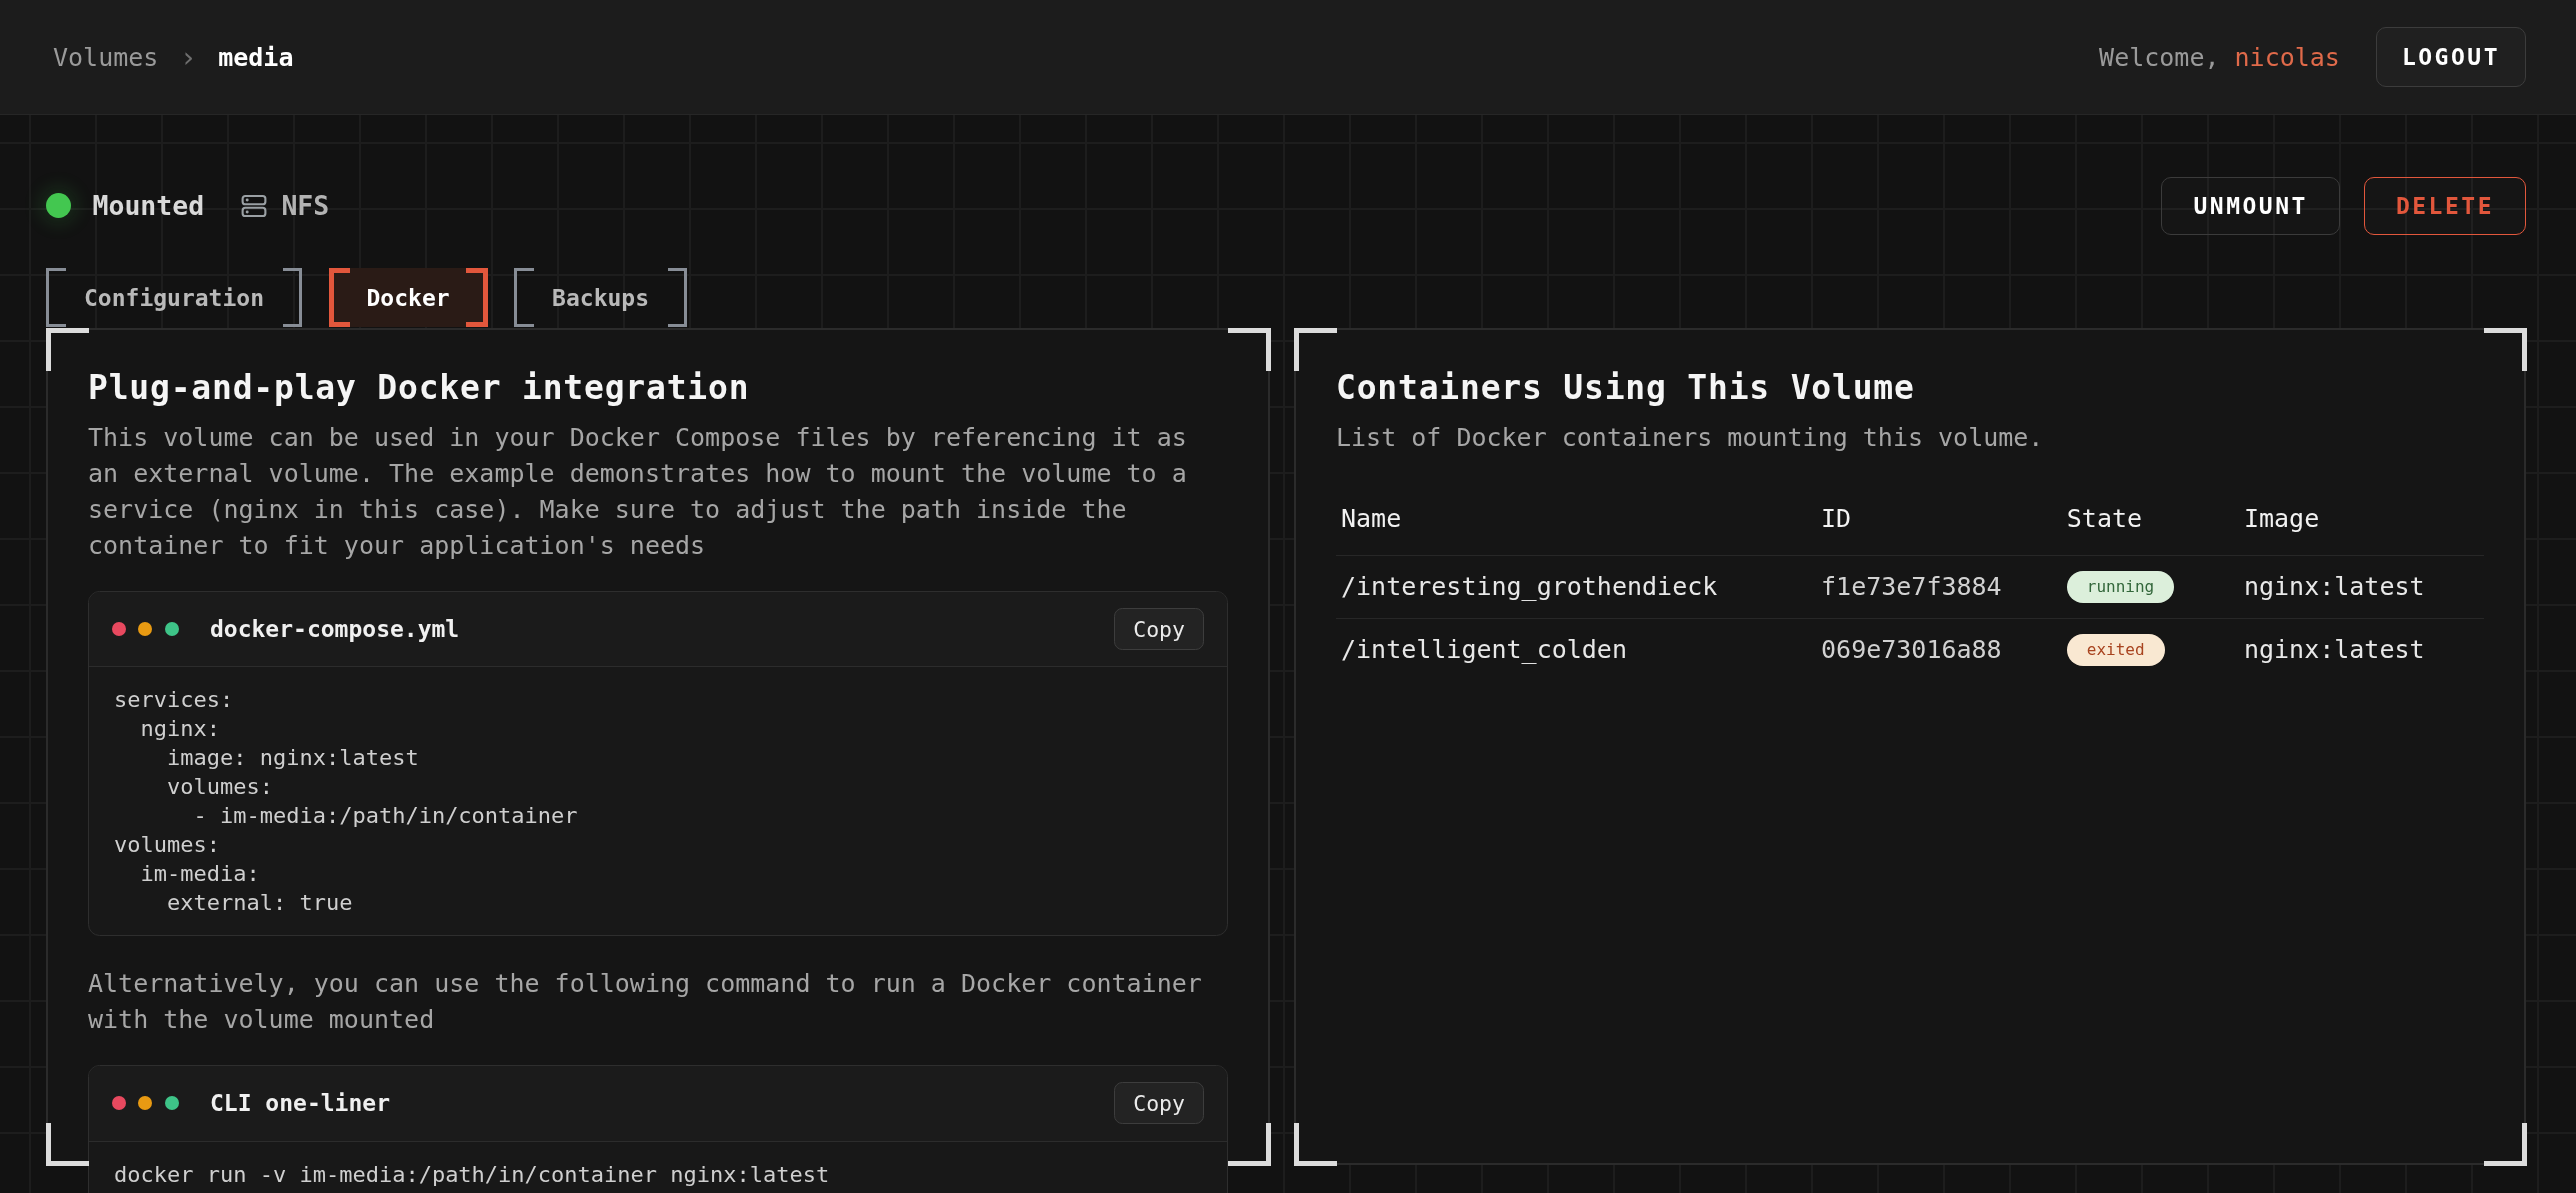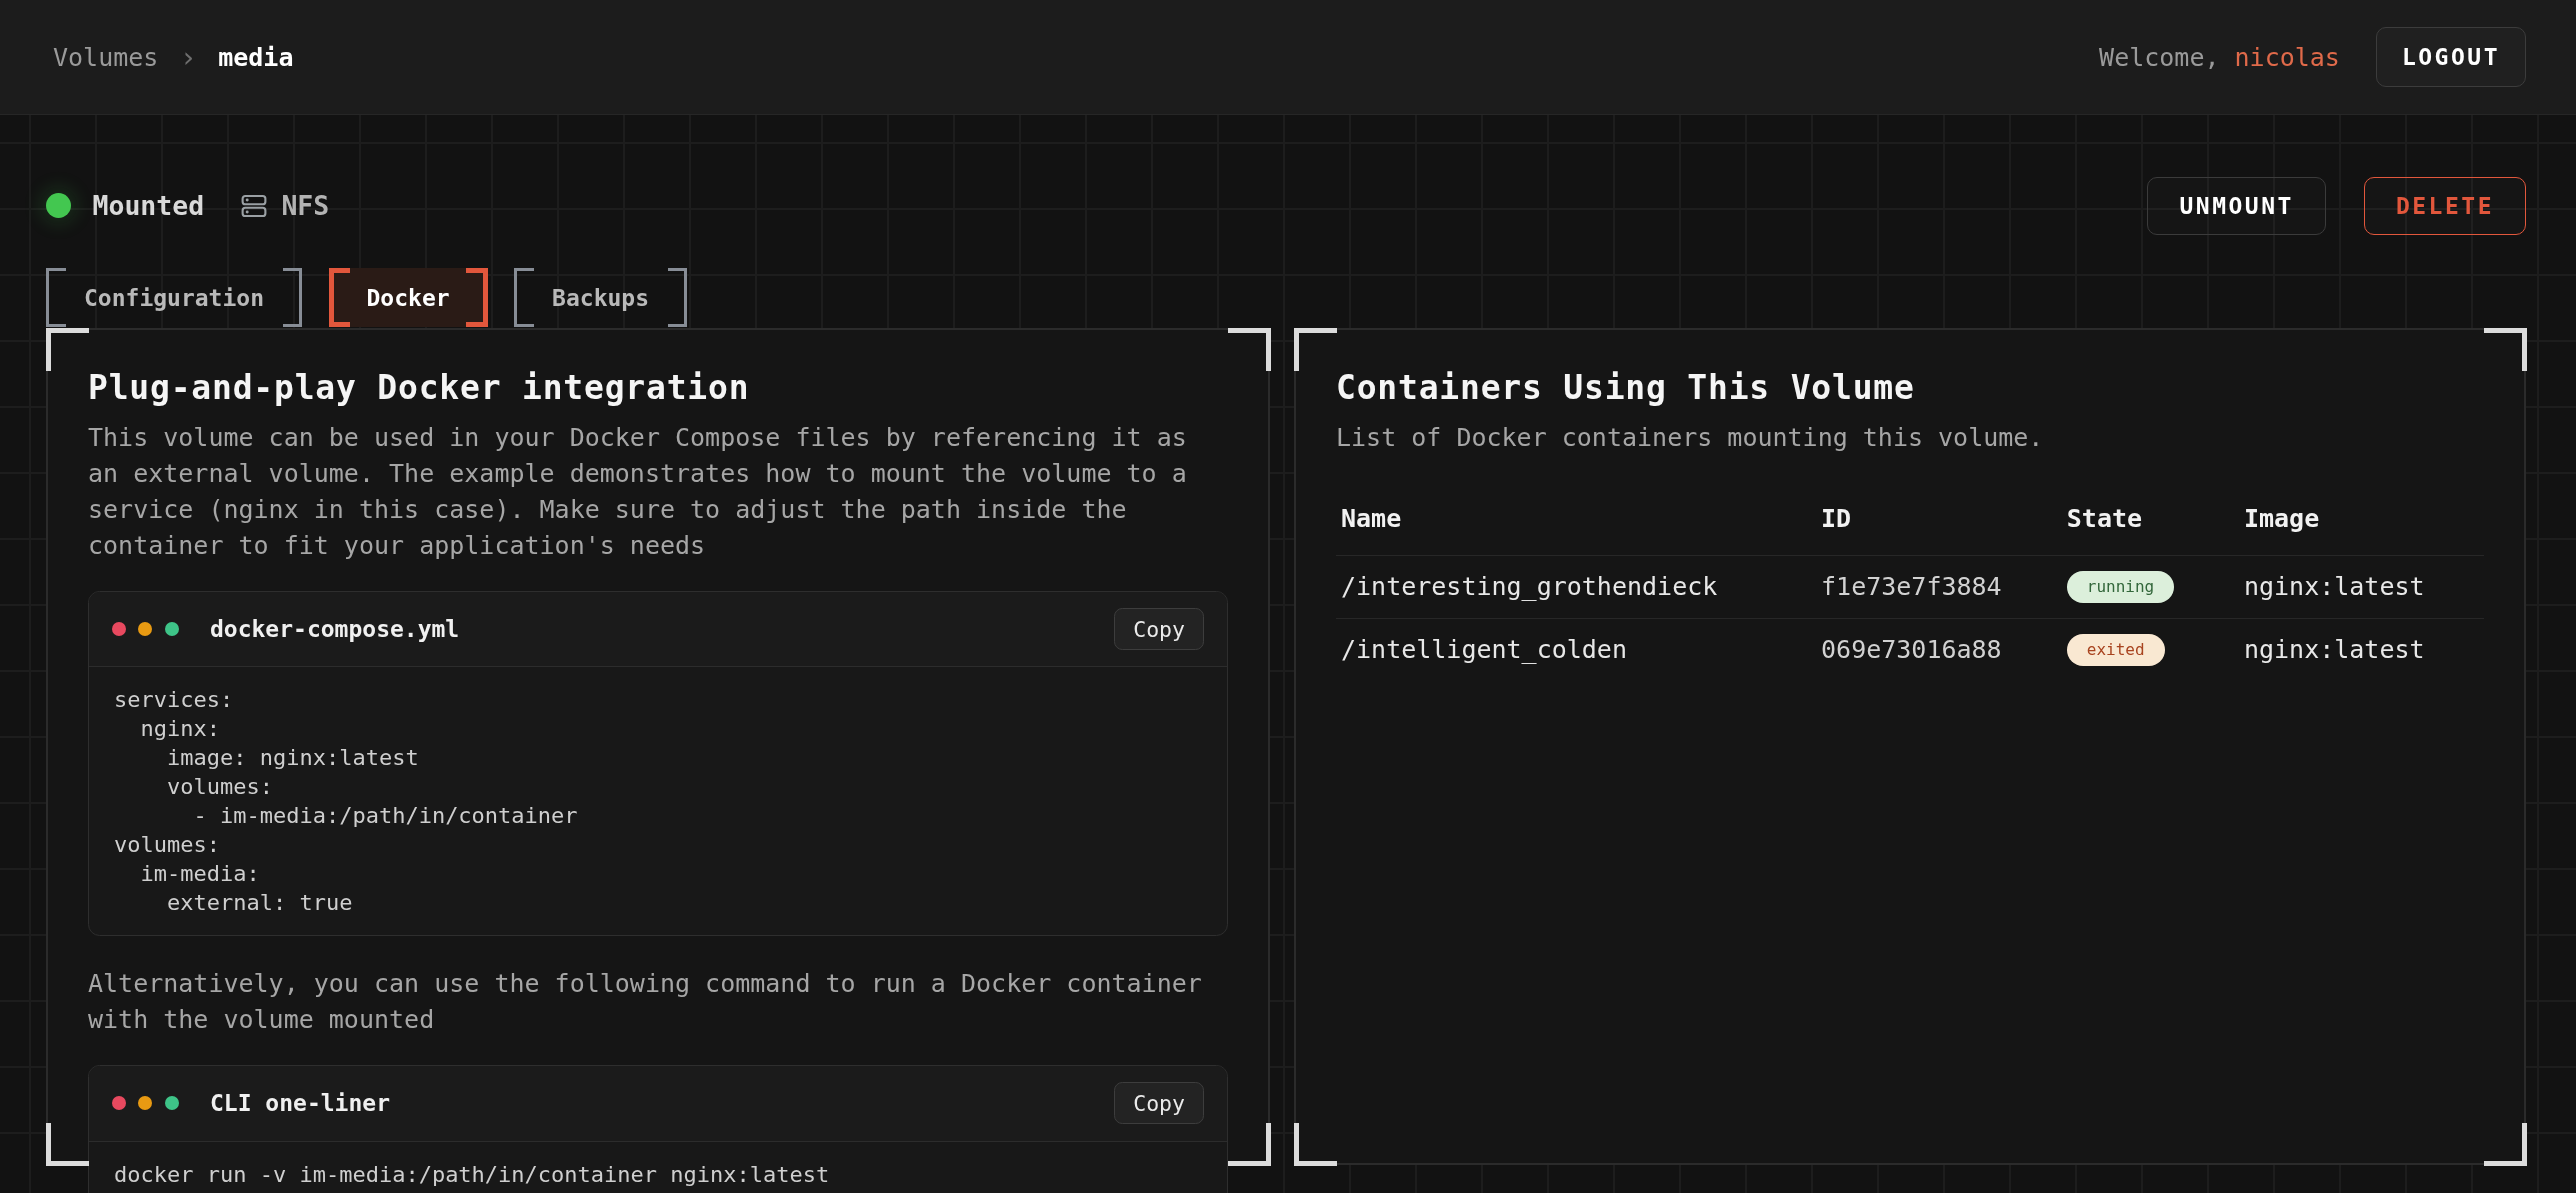--- a/index.html
+++ b/index.html
@@ -58,21 +58,21 @@
     background: var(--mounted-dot);
     box-shadow: 0 0 18px 6.6px rgba(67,199,80,0.14);
   }
   .mounted-label { font-size: 26.5px; font-weight: bold; color: #d9d9d9; }
   .driver { display: flex; align-items: center; gap: 13.2px; }
   .driver-label { font-size: 26.5px; font-weight: bold; color: #b3b3b3; }
   .nfs-icon { width: 28px; height: 28px; }
   .nfs-icon rect { fill: none; stroke: #9aa0a4; stroke-width: 2.4; }
   .nfs-icon circle { fill: #9aa0a4; }
 
-  .action-btns { display: flex; align-items: flex-end; gap: 38px; }
+  .action-btns { display: flex; align-items: flex-end; gap: 24px; }
   .btn {
     font-family: inherit; font-size: 23px; font-weight: bold; letter-spacing: 2.5px;
     border-radius: 10px; padding: 15px 31px; cursor: pointer; background: rgba(255,255,255,0.015);
   }
   .btn-unmount { color: #ffffff; border: 1.7px solid #3b3b3b; }
   .btn-delete  { color: var(--accent); border: 1.7px solid var(--accent); }
 
   
   .tabs { display: flex; align-items: center; gap: 26.5px; margin-top: 36px; }
   .tab {
@@ -132,21 +132,21 @@
     color: #cfcfcf; white-space: pre;
   }
 
   
   .ctable { margin-top: 48px; }
   .trow {
     display: grid; grid-template-columns: 42% 21.5% 15.5% 21%;
     align-items: center;
   }
   .thead { padding: 0 0 21.5px 5px; }
-  .thead span { font-size: 25px; font-weight: bold; color: #f2f2f2; }
+  .thead span { font-size: 25px; font-weight: normal; color: #f2f2f2; }
   .tbody-row { border-top: 1.7px solid #272727; padding: 15px 0 15px 5px; min-height: 61px; }
   .cell-name { font-size: 25px; color: #e8e8e8; }
   .cell-id { font-size: 25px; color: #d2d2d2; }
   .cell-image { font-size: 25px; color: #e8e8e8; }
   .badge {
     display: inline-block; font-size: 16px; padding: 6.6px 20px; border-radius: 20px;
   }
   .badge-running { background: var(--running-bg); color: var(--running-text); }
   .badge-exited  { background: var(--exited-bg); color: var(--exited-text); }
 </style>

